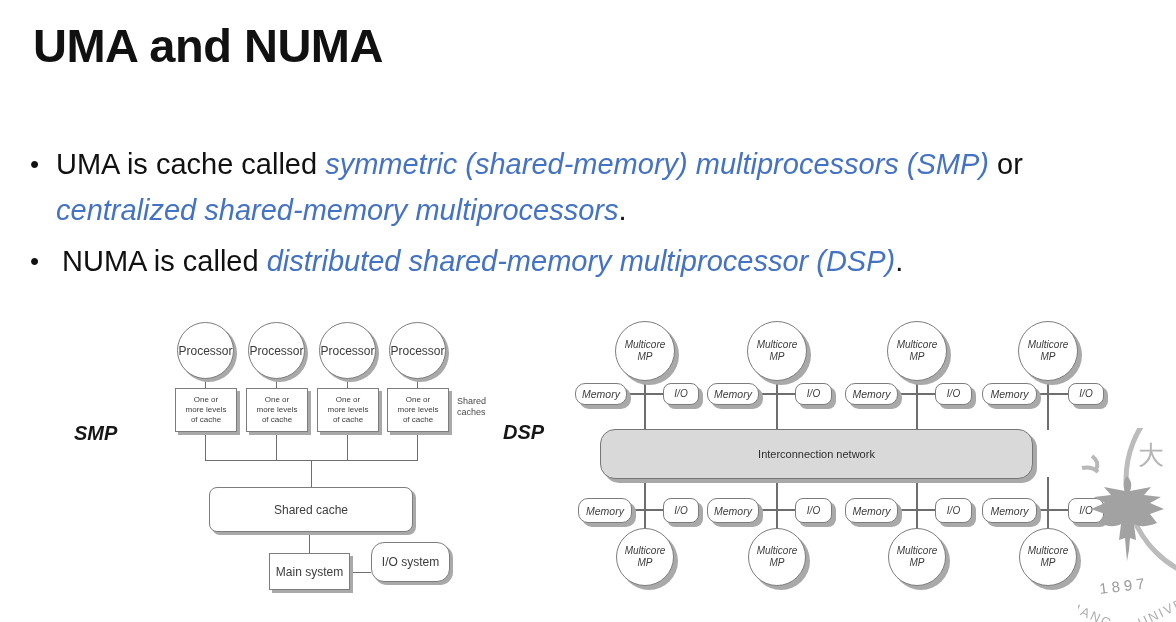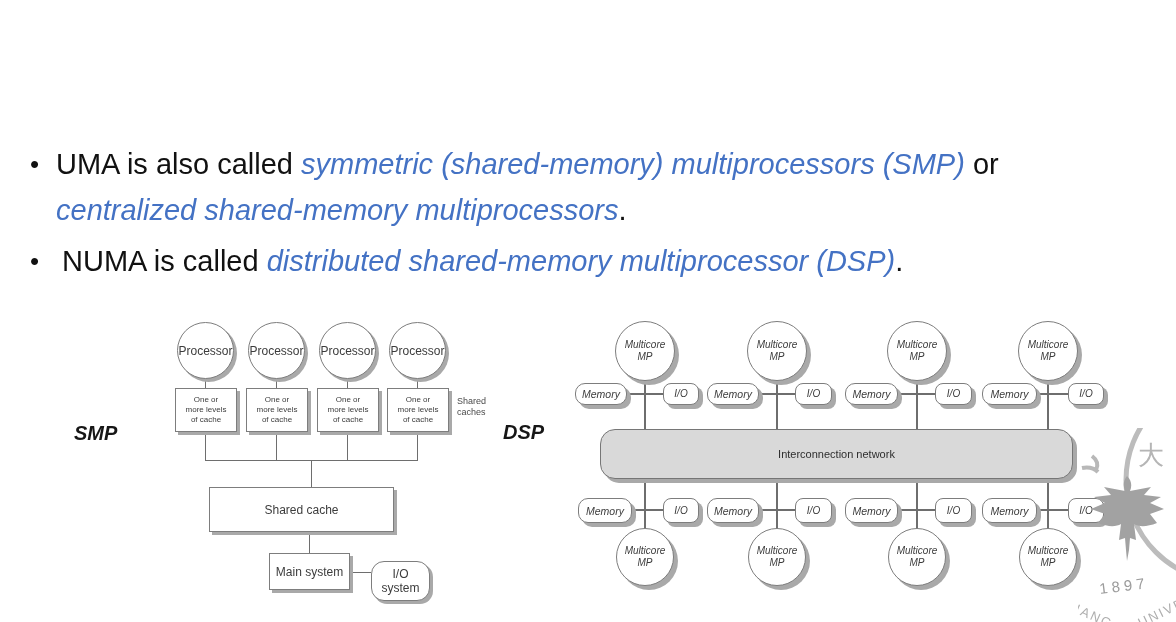--- a/index.html
+++ b/index.html
@@ -51,25 +51,26 @@
   .f10{font-size:10px;line-height:12px;}
   .f10h{font-size:10.5px;border-radius:10px;}
   
   .watermark{position:absolute;left:1078px;top:428px;pointer-events:none;}
 </style>
 </head>
 <body>
 
 <div class="slide">
 
+  <div class="title">UMA and NUMA</div>
 
   <div class="bullets">
     <div class="bullet-row">
       <span class="dot">•</span>
-      <span class="btext"><span>UMA is also called </span><em class="blue">symmetric (shared-memory) multiprocessors (SMP)</em><span> or </span><em class="blue">centralized shared-memory multiprocessors</em><span>.</span></span>
+      <span class="btext"><span>UMA is cache called </span><em class="blue">symmetric (shared-memory) multiprocessors (SMP)</em><span> or </span><em class="blue">centralized shared-memory multiprocessors</em><span>.</span></span>
     </div>
     <div class="bullet-row second">
       <span class="dot">•</span>
       <span class="btext"><span>NUMA is called </span><em class="blue">distributed shared-memory multiprocessor (DSP)</em><span>.</span></span>
     </div>
   </div>
 
   <div>
 
     <div class="sidelabel" style="left:74px;top:422px;">SMP</div>
@@ -102,23 +103,23 @@
     <div class="dbox f8" style="left:317px;top:388px;width:62px;height:44px;">One or
 more levels
 of cache</div>
     <div class="dbox f8" style="left:387px;top:388px;width:62px;height:44px;">One or
 more levels
 of cache</div>
 
     <div class="tinylabel" style="left:457px;top:396px;">Shared
 caches</div>
 
-    <div class="dbox f9" style="left:209px;top:487px;width:185px;height:45px;">Shared cache</div>
+    <div class="dbox f9" style="left:209px;top:487px;width:204px;height:45px;border-radius:8px;">Shared cache</div>
     <div class="dbox f9" style="left:269px;top:553px;width:81px;height:37px;">Main system</div>
-    <div class="dbox rounded f9" style="left:371px;top:561px;width:59px;height:40px;">I/O system</div>
+    <div class="dbox rounded f9" style="left:371px;top:542px;width:79px;height:40px;">I/O system</div>
   </div>
 
   <div>
 
     <div class="sidelabel" style="left:503px;top:421px;">DSP</div>
 
     <div class="dline" style="left:644px;top:378px;width:2px;height:52px;"></div>
     <div class="dline" style="left:776px;top:378px;width:2px;height:52px;"></div>
     <div class="dline" style="left:916px;top:378px;width:2px;height:52px;"></div>
     <div class="dline" style="left:1047px;top:378px;width:2px;height:52px;"></div>
@@ -149,21 +150,21 @@
 
     <div class="dbox thick f10h" style="left:575px;top:383px;width:52px;height:22px;">Memory</div>
     <div class="dbox thick rsmall f10" style="left:663px;top:383px;width:36px;height:22px;">I/O</div>
     <div class="dbox thick f10h" style="left:707px;top:383px;width:52px;height:22px;">Memory</div>
     <div class="dbox thick rsmall f10" style="left:795px;top:383px;width:37px;height:22px;">I/O</div>
     <div class="dbox thick f10h" style="left:845px;top:383px;width:53px;height:22px;">Memory</div>
     <div class="dbox thick rsmall f10" style="left:935px;top:383px;width:37px;height:22px;">I/O</div>
     <div class="dbox thick f10h" style="left:982px;top:383px;width:55px;height:22px;">Memory</div>
     <div class="dbox thick rsmall f10" style="left:1068px;top:383px;width:36px;height:22px;">I/O</div>
 
-    <div class="dbox netbar" style="left:600px;top:429px;width:473px;height:50px;">Interconnection network</div>
+    <div class="dbox netbar" style="left:600px;top:429px;width:433px;height:50px;">Interconnection network</div>
 
     <div class="dbox thick f10h" style="left:578px;top:498px;width:54px;height:25px;">Memory</div>
     <div class="dbox thick rsmall f10" style="left:663px;top:498px;width:36px;height:25px;">I/O</div>
     <div class="dbox thick f10h" style="left:707px;top:498px;width:52px;height:25px;">Memory</div>
     <div class="dbox thick rsmall f10" style="left:795px;top:498px;width:37px;height:25px;">I/O</div>
     <div class="dbox thick f10h" style="left:845px;top:498px;width:53px;height:25px;">Memory</div>
     <div class="dbox thick rsmall f10" style="left:935px;top:498px;width:37px;height:25px;">I/O</div>
     <div class="dbox thick f10h" style="left:982px;top:498px;width:55px;height:25px;">Memory</div>
     <div class="dbox thick rsmall f10" style="left:1068px;top:498px;width:36px;height:25px;">I/O</div>
 

